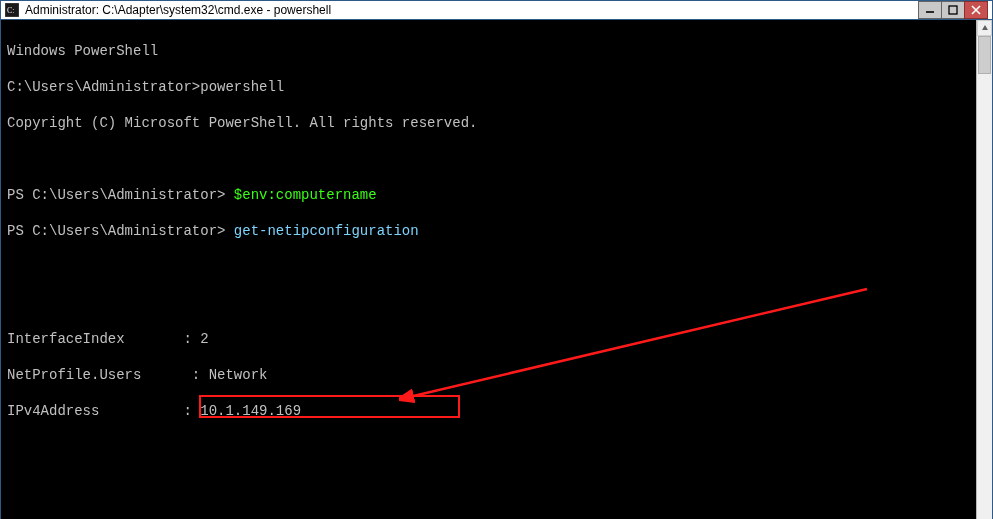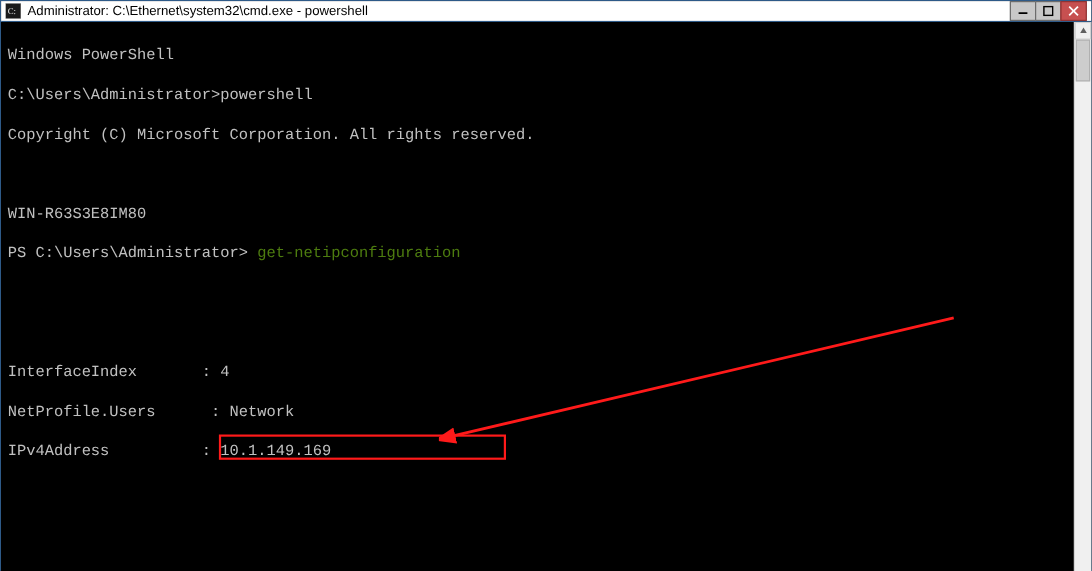--- a/index.html
+++ b/index.html
@@ -103,21 +103,21 @@
       position: absolute;
       top: 0;
       left: 1px;
       right: 1px;
       height: 38px;
       background: #cdcdcd;
       border: 1px solid #b0b0b0;
     }
     .line { white-space: pre; }
     .green { color: #39ff14; }
-    .yellow { color: #4d7c0f; }
+    .yellow { color: #7dd3fc; }
     .highlight-box {
       position: absolute;
       border: 2px solid #ff1a1a;
       pointer-events: none;
     }
     .arrow-svg {
       position: absolute;
       pointer-events: none;
     }
   </style>
@@ -125,21 +125,21 @@
 <body>
 
 <div class="window">
   <div class="titlebar">
     <span class="app-icon">
       <svg viewBox="0 0 14 14">
         <rect x="0" y="0" width="14" height="14" fill="#1a1a1a" stroke="#888" stroke-width="0.5"></rect>
         <text x="2" y="10" font-size="8" fill="#e8e8e8" font-family="Consolas">C:</text>
       </svg>
     </span>
-    <span class="title-text">Administrator: C:\Ethernet\system32\cmd.exe - powershell</span>
+    <span class="title-text">Administrator: C:\Adapter\system32\cmd.exe - powershell</span>
     <div class="win-controls">
       <div class="win-btn">
         <svg viewBox="0 0 10 10">
             <line x1="1" y1="7" x2="9" y2="7" stroke="#000" stroke-width="1.6"></line>
           </svg>
       </div>
       <div class="win-btn">
         <svg viewBox="0 0 10 10">
             <rect x="1" y="1" width="8" height="8" fill="none" stroke="#000" stroke-width="1.3"></rect>
           </svg>
@@ -150,27 +150,27 @@
           <line x1="9" y1="1" x2="1" y2="9" stroke="#fff" stroke-width="1.6"></line>
         </svg>
       </div>
     </div>
   </div>
 
   <div class="console-wrap">
     <div class="console">
 <div class="line">Windows PowerShell</div>
 <div class="line">C:\Users\Administrator&gt;powershell</div>
-<div class="line">Copyright (C) Microsoft Corporation. All rights reserved.</div>
+<div class="line">Copyright (C) Microsoft PowerShell. All rights reserved.</div>
 <div class="line"> </div>
-<div class="line">WIN-R63S3E8IM80</div>
+<div class="line"><span>PS C:\Users\Administrator&gt; </span><span class="green">$env:computername</span></div>
 <div class="line"><span>PS C:\Users\Administrator&gt; </span><span class="yellow">get-netipconfiguration</span></div>
 <div class="line"> </div>
 <div class="line"> </div>
-<div class="line">InterfaceIndex       : 4</div>
+<div class="line">InterfaceIndex       : 2</div>
 <div class="line">NetProfile.Users      : Network</div>
 <div class="line">IPv4Address          : 10.1.149.169</div>
 
 
 
 
 
 
 
 

